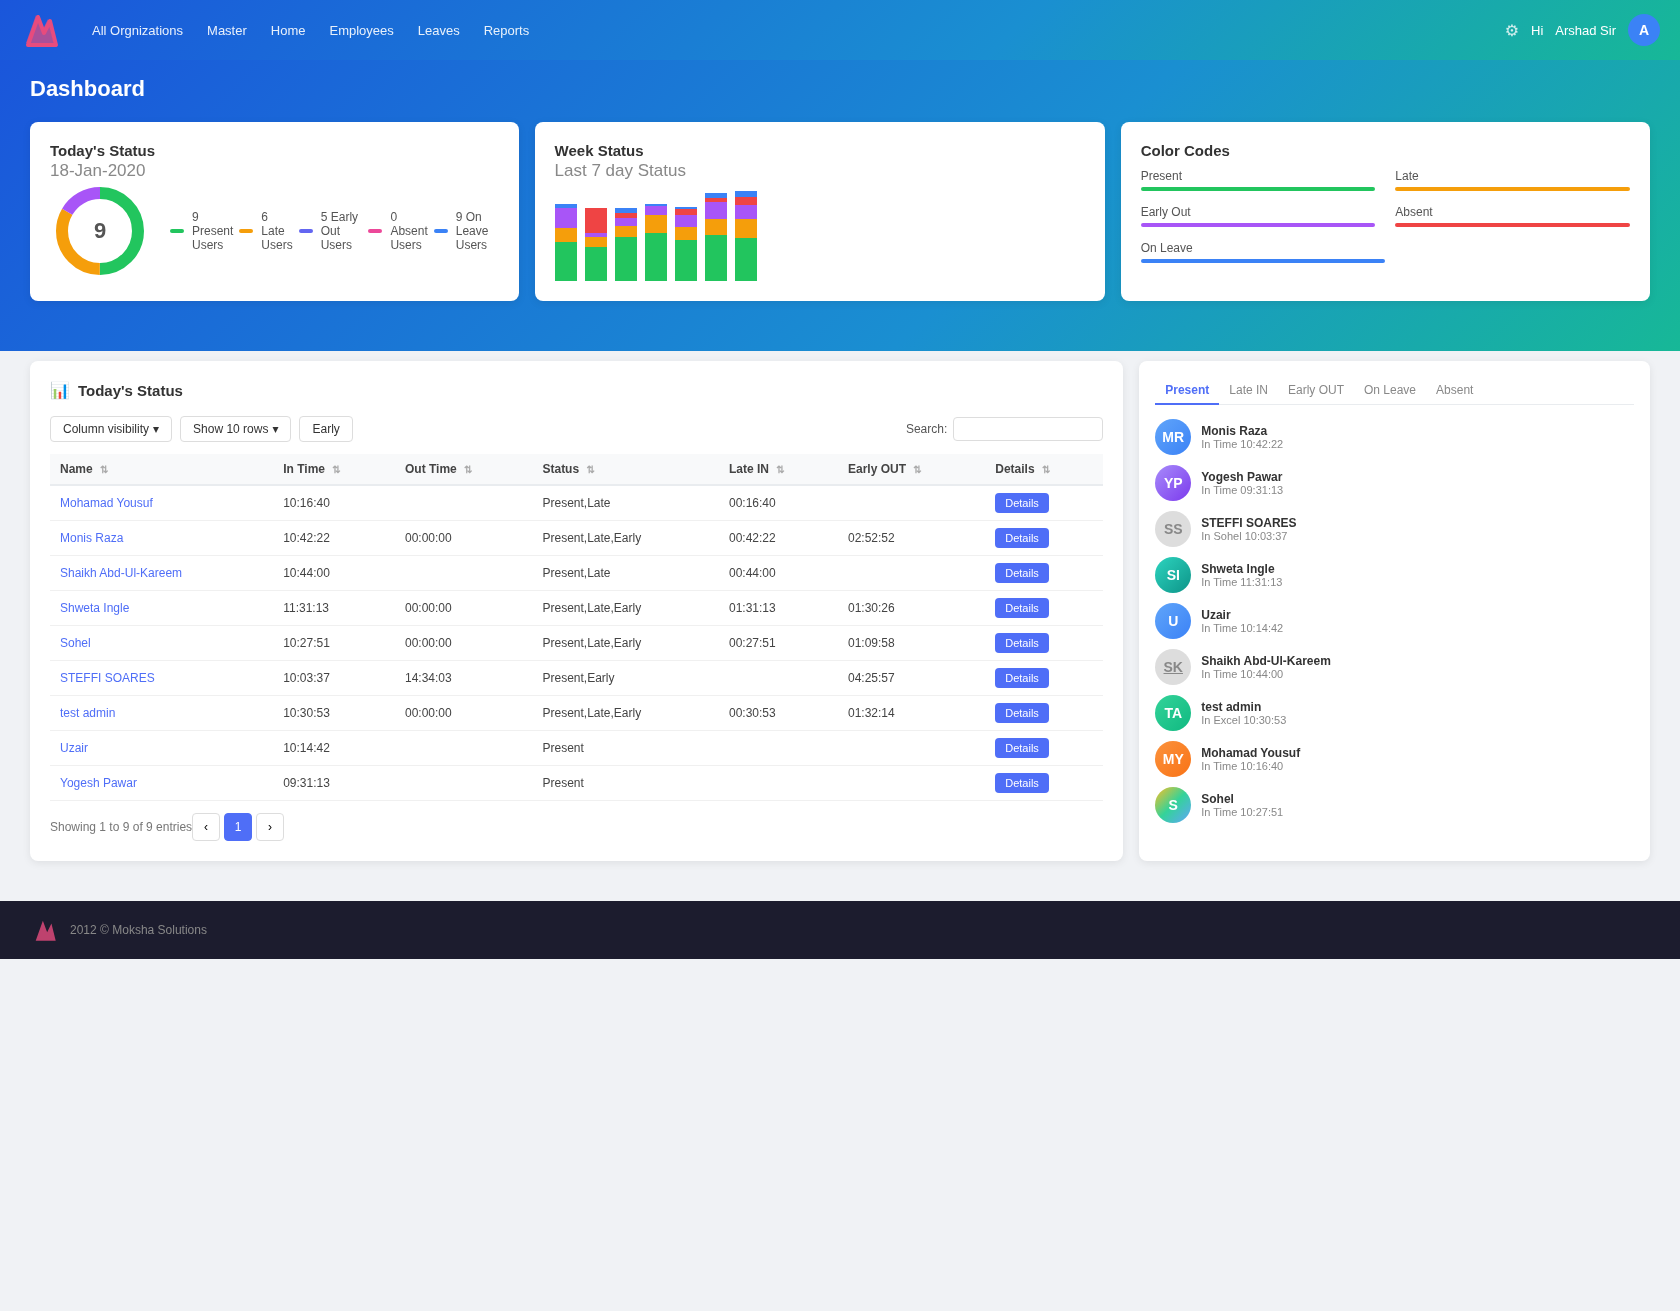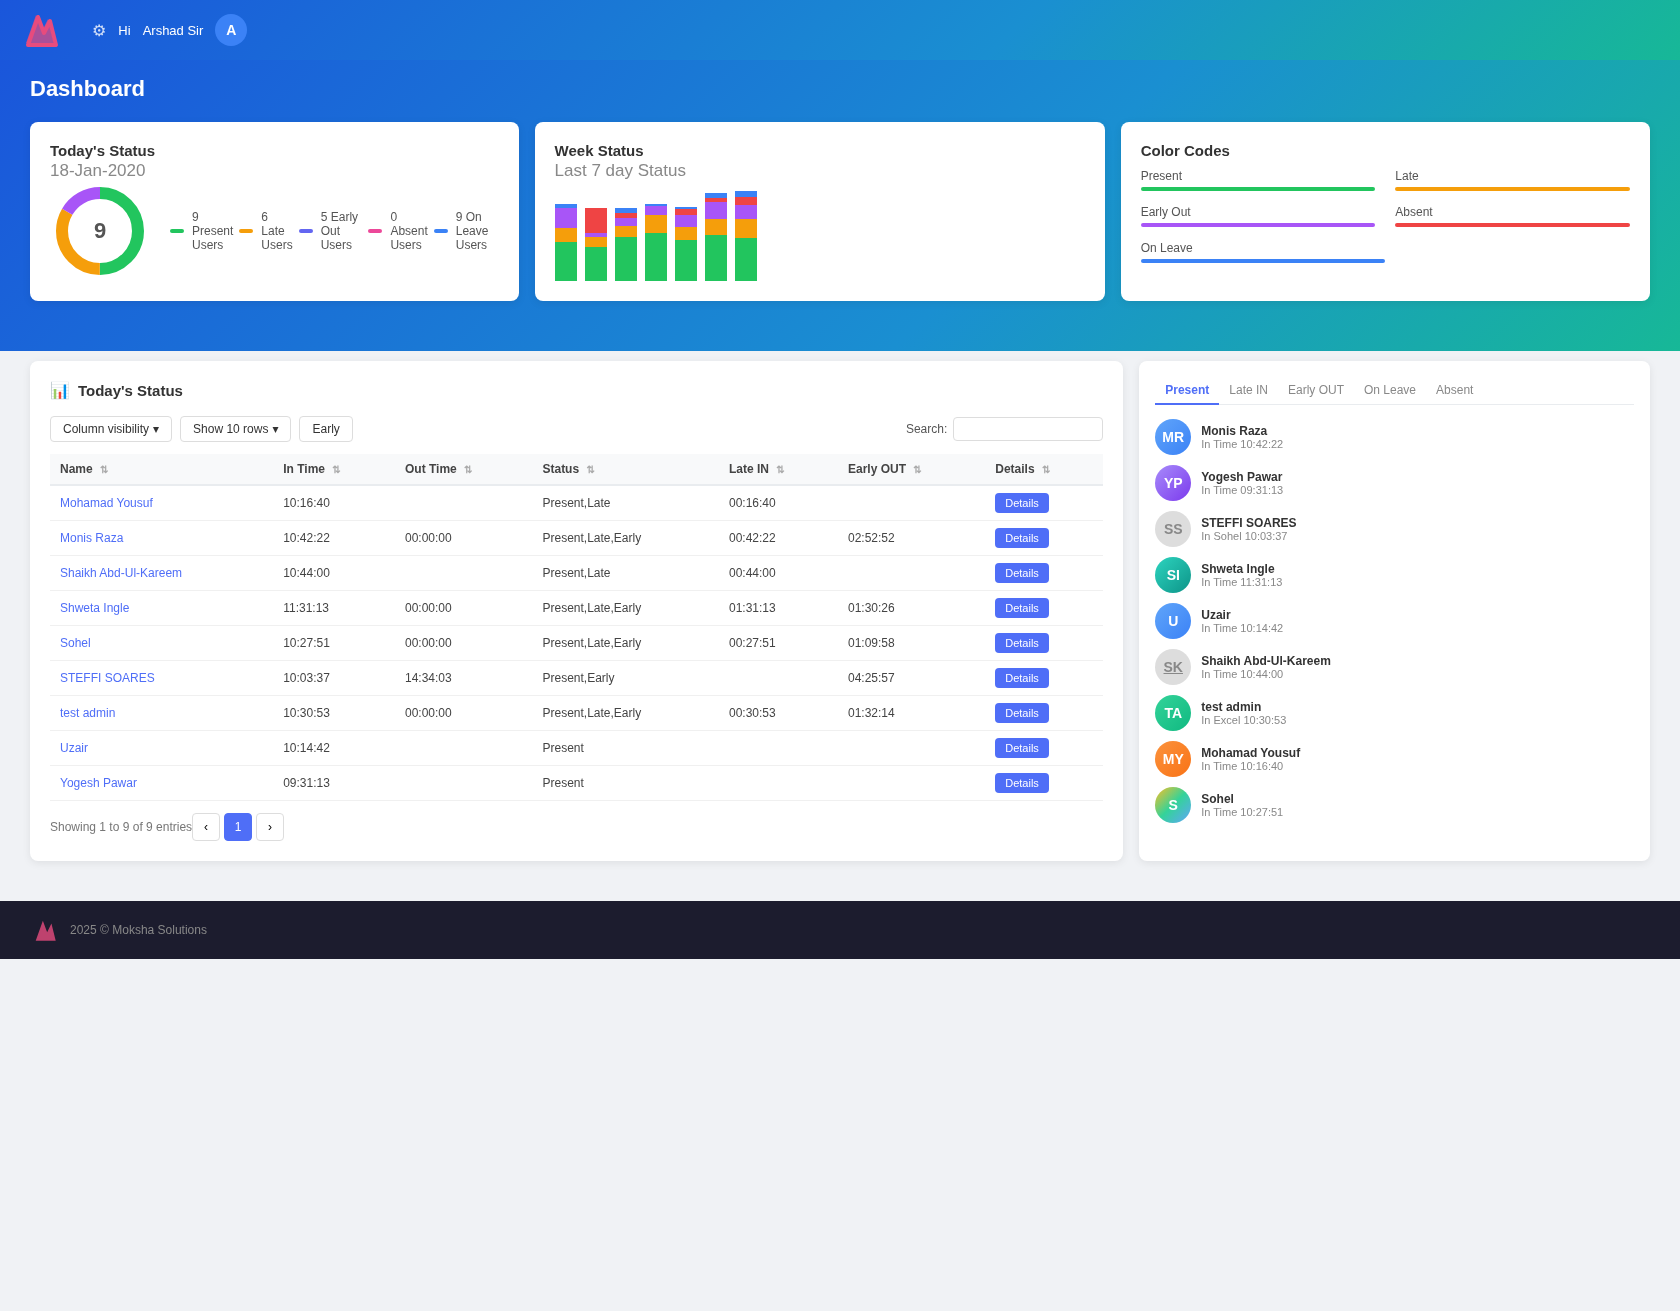--- a/index.html
+++ b/index.html
@@ -158,20 +158,28 @@
   </style>
 </head>
 <body>
 
 <nav class="navbar">
   <div class="navbar-logo">
     <svg width="42" height="42" viewBox="0 0 42 42">
       <polygon points="8,36 18,8 24,24 30,12 36,36" fill="none" stroke="#e74c7e" stroke-width="4" stroke-linejoin="round"></polygon>
       <polygon points="6,34 16,6 22,22 28,10 34,34" fill="#e74c7e" opacity="0.7"></polygon>
     </svg>
+  </div>
+  <div class="nav-links">
+    <a class="nav-link">All Orgnizations</a>
+    <a class="nav-link">Master</a>
+    <a class="nav-link">Home</a>
+    <a class="nav-link">Employees</a>
+    <a class="nav-link">Leaves</a>
+    <a class="nav-link">Reports</a>
   </div>
   <div class="navbar-right">
     <span class="nav-settings-icon">⚙</span>
     <span class="nav-user-text">Hi</span>
     <span class="nav-user-text">Arshad Sir</span>
     <div class="nav-avatar">A</div>
   </div>
 </nav>
 
 <div class="top-header-bg">
@@ -526,14 +534,14 @@
         </div>
     </div>
 
   </div>
 </div>
 
 <div class="footer">
   <svg width="30" height="30" viewBox="0 0 42 42">
     <polygon points="8,36 18,8 24,24 30,12 36,36" fill="#e74c7e" opacity="0.8"></polygon>
   </svg>
-  <span class="footer-text">2025 © Moksha Solutions</span>
+  <span class="footer-text">2012 © Moksha Solutions</span>
 </div>
 
 </body></html>

